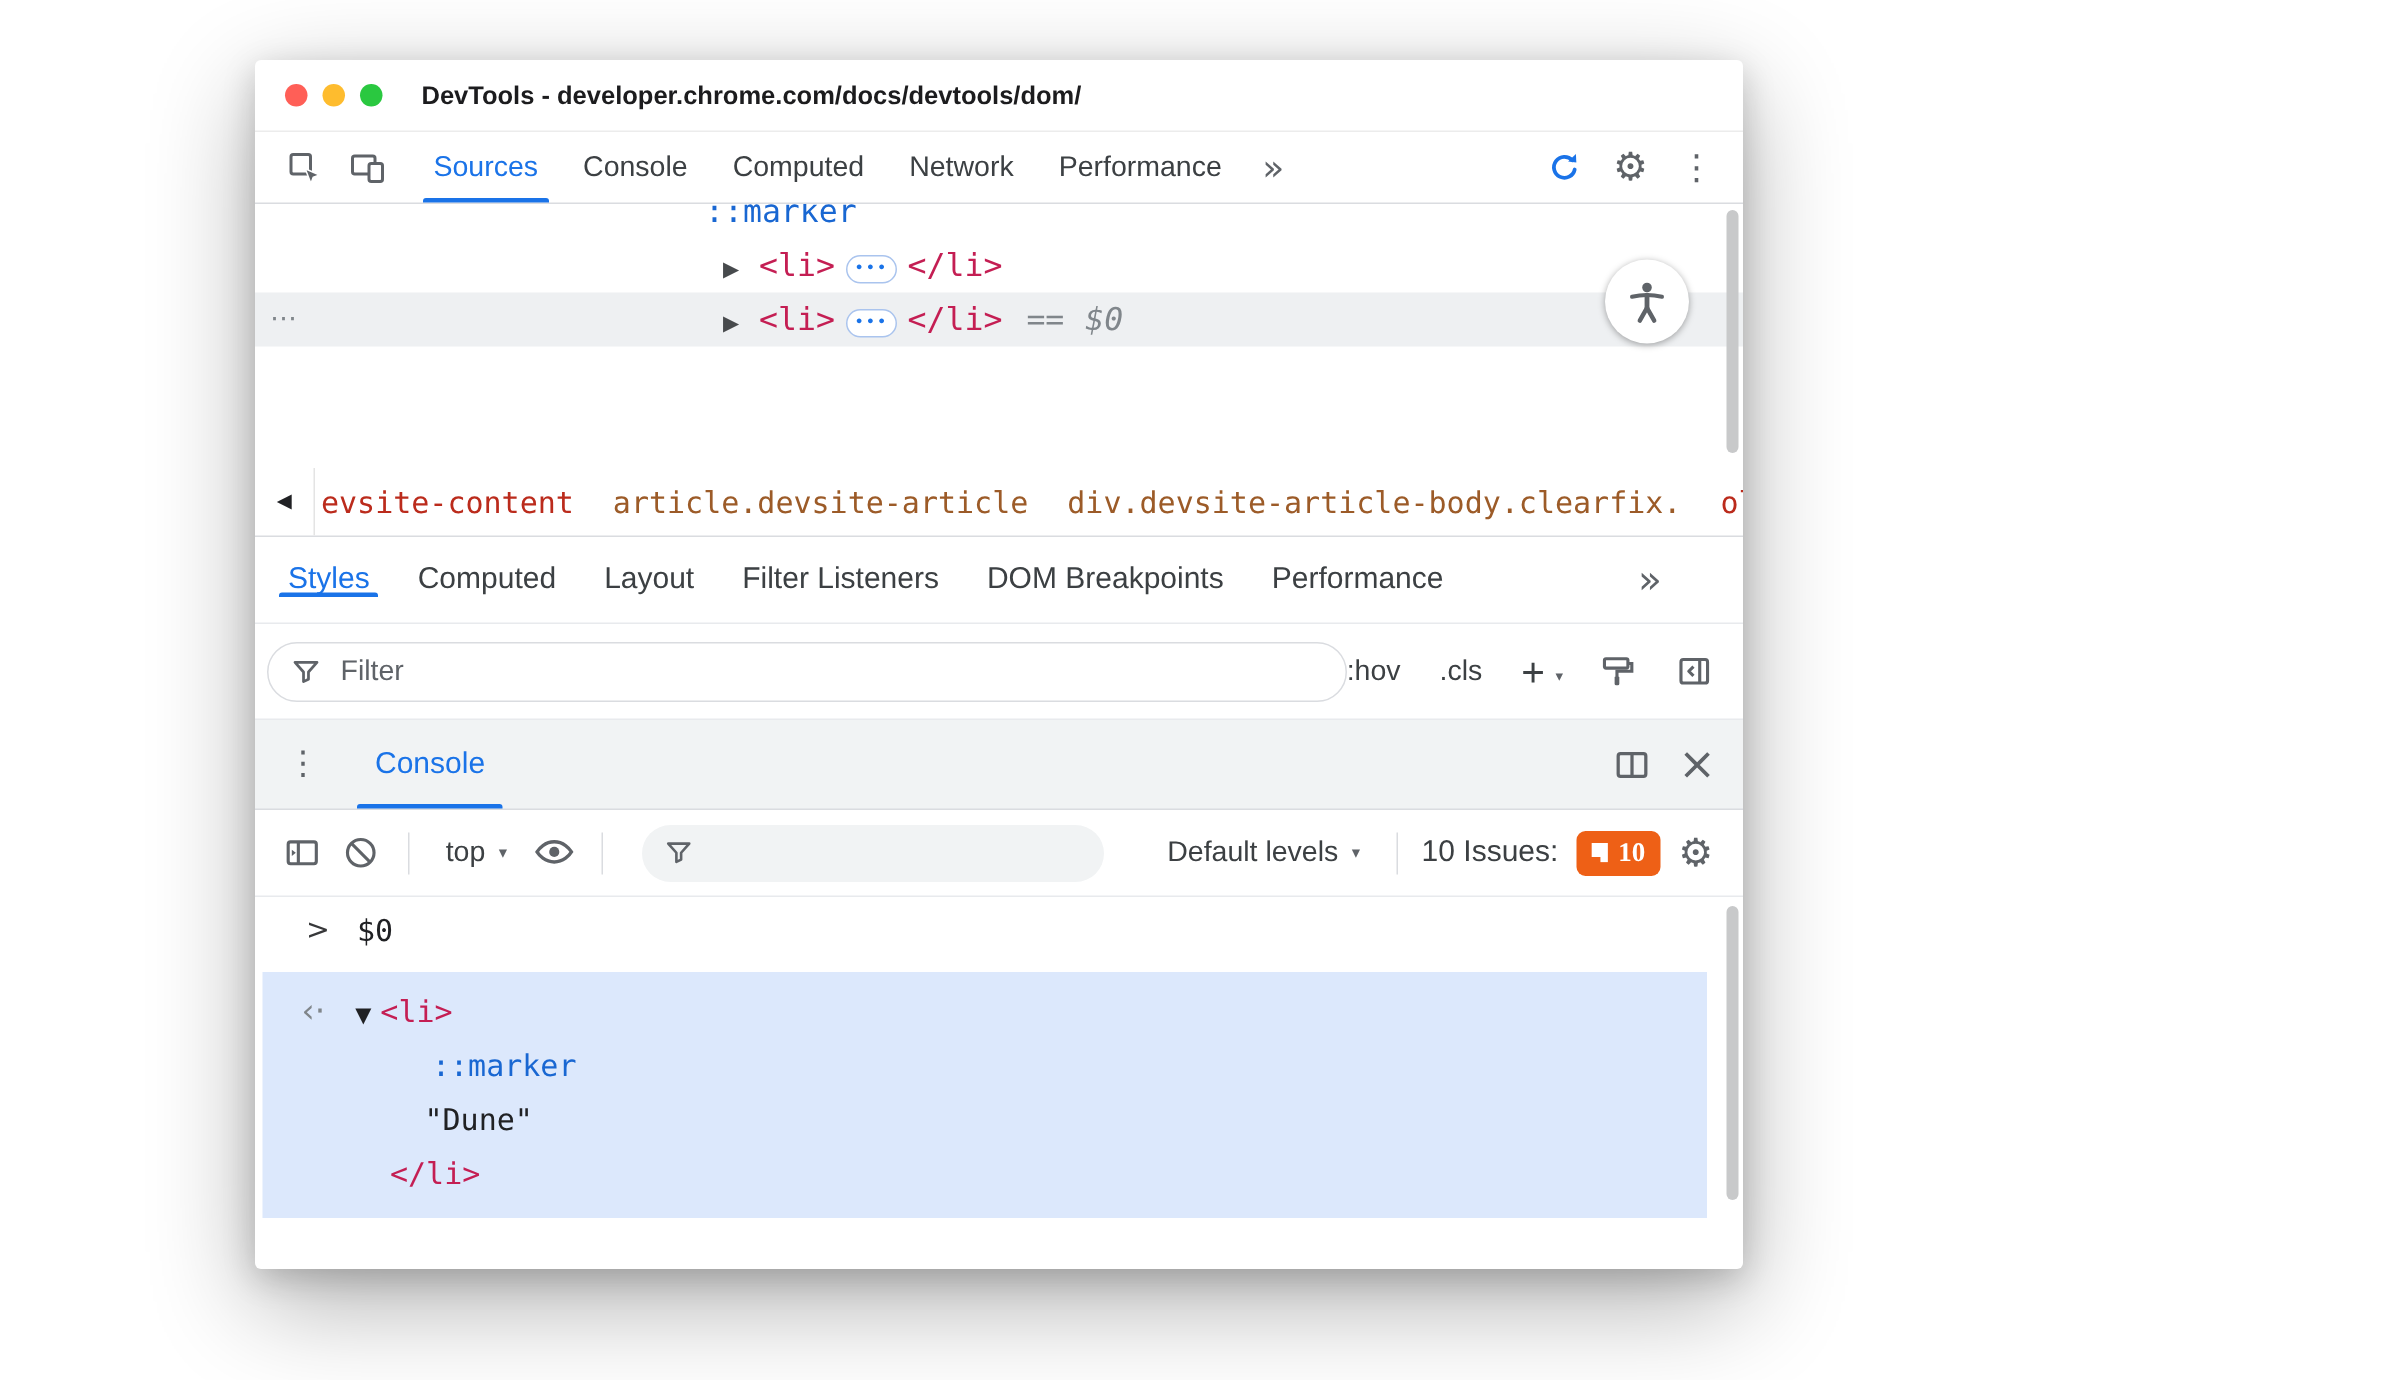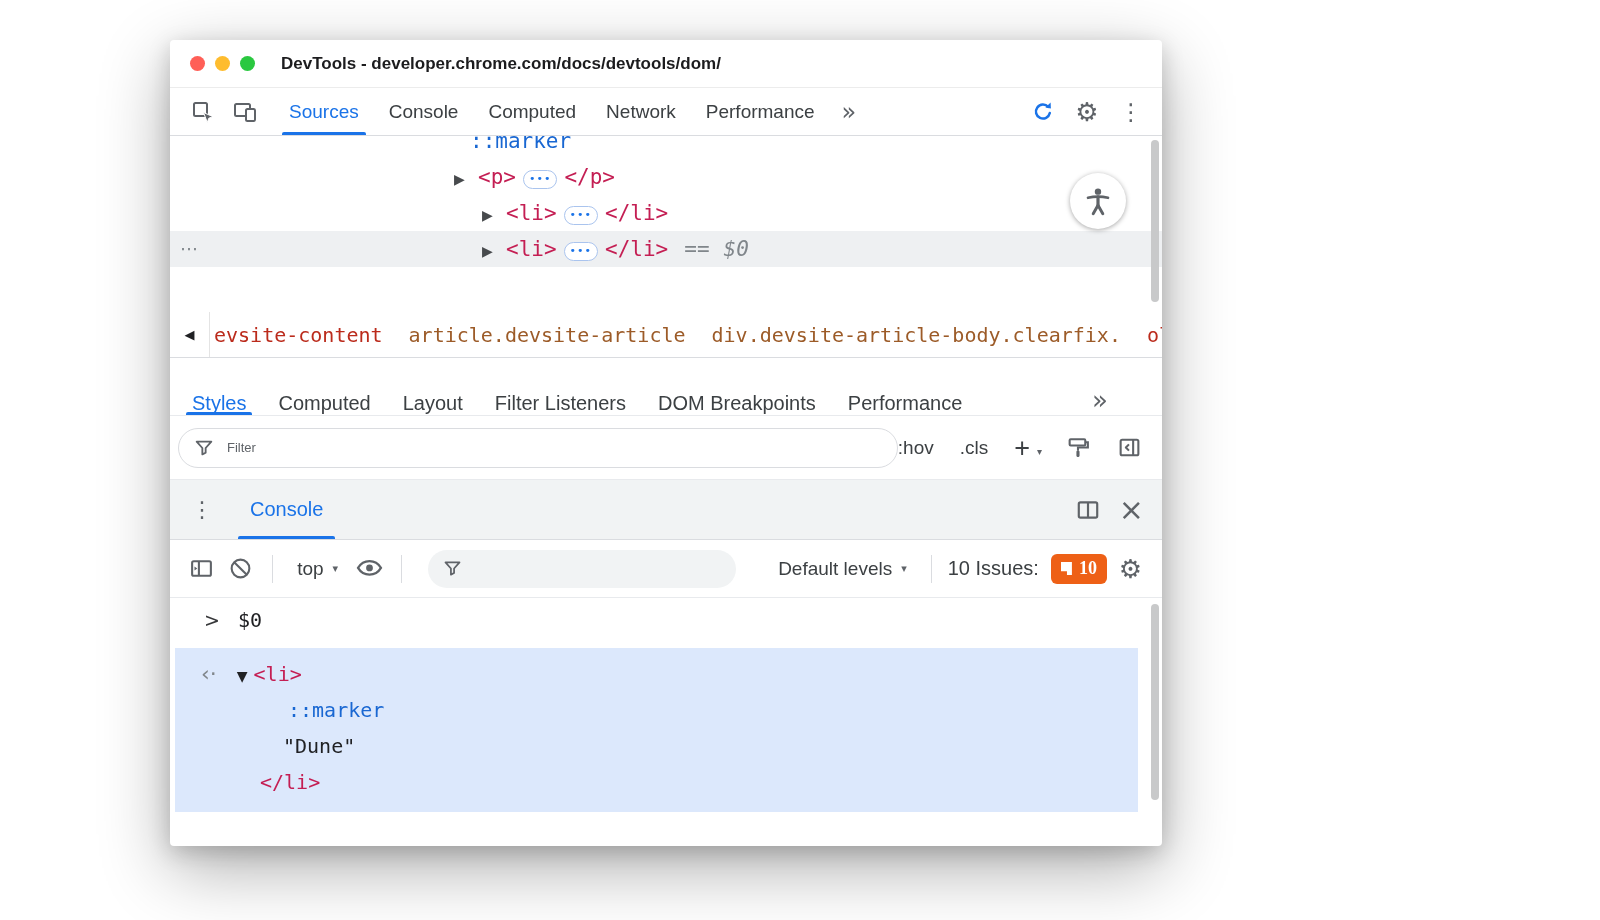--- a/index.html
+++ b/index.html
@@ -54,30 +54,30 @@
           font-family:"DejaVu Sans Mono",monospace;font-size:20px;overflow:hidden;}
   .crumb-nav{width:40px;display:flex;align-items:center;justify-content:center;font-size:13px;color:#202124;cursor:pointer;flex:0 0 40px;}
   .crumb-nav.left{border-right:1px solid #e4e4e4;}
   .crumb-nav.right{margin-left:auto;border-left:1px solid #e4e4e4;color:#9aa0a6;}
   .crumb{display:flex;align-items:center;padding:0 13px;white-space:nowrap;cursor:pointer;}
   .crumb.first{padding-left:4px;}
   .c-tag{color:#bb2b1c;}
   .c-cls{color:#9c5b28;}
   .crumb.selected{background:#cfe0fb;}
   
-  .styles-tabs{flex:0 0 58px;display:flex;align-items:flex-end;border-bottom:1px solid #e8eaed;padding-left:6px;}
+  .styles-tabs{flex:0 0 58px;display:flex;align-items:center;border-bottom:1px solid #e8eaed;padding-left:6px;}
   .stab{display:flex;align-items:center;padding:0 16px;font-size:20px;color:#3c4043;position:relative;cursor:pointer;white-space:nowrap;}
   .stab.active{color:#1a73e8;}
   .stab.active::after{content:"";position:absolute;left:10px;right:10px;bottom:0;height:3px;background:#1a73e8;border-radius:2px 2px 0 0;}
   .smore{margin-left:auto;margin-right:54px;display:flex;align-items:center;color:#5f6368;font-size:26px;cursor:pointer;}
   
   .filter-row{flex:0 0 64px;display:flex;align-items:center;border-bottom:1px solid #e8eaed;padding:0 20px 0 8px;}
   .filter-pill{width:878px;height:40px;border:1px solid #dadce0;border-radius:20px;display:flex;align-items:center;
                padding:0 14px;gap:10px;background:#fff;}
-  .filter-pill input{border:none;outline:none;font-size:13px;color:#202124;flex:1;background:transparent;font-family:"Liberation Sans",sans-serif;}
+  .filter-pill input{border:none;outline:none;font-size:19px;color:#202124;flex:1;background:transparent;font-family:"Liberation Sans",sans-serif;}
   .filter-pill input::placeholder{color:#5f6368;opacity:1;}
   .filter-right{display:flex;align-items:center;gap:26px;margin-left:auto;}
   .txt-btn{font-size:19px;color:#3c4043;cursor:pointer;}
   .plus-btn{font-size:27px;color:#3c4043;position:relative;padding-right:10px;cursor:pointer;line-height:20px;}
   .plus-btn .caret{position:absolute;right:-2px;bottom:-4px;font-size:10px;color:#5f6368;}
   
   .drawer-header{flex:0 0 60px;background:#f1f3f4;border-bottom:1px solid #dadce0;display:flex;align-items:stretch;padding:0 18px;}
   .dh-kebab{width:28px;display:flex;align-items:center;justify-content:center;color:#5f6368;font-size:22px;cursor:pointer;}
   .dtab{display:flex;align-items:center;padding:0 18px;margin-left:16px;font-size:20px;color:#1a73e8;position:relative;cursor:pointer;}
   .dtab::after{content:"";position:absolute;left:6px;right:6px;bottom:0;height:3px;background:#1a73e8;border-radius:2px 2px 0 0;}
@@ -153,22 +153,20 @@
             <path d="M19.6 2.6 L19.9 8.4 l-5.5-.8 Z" fill="#1a73e8"></path>
           </svg>
       </div>
       <div class="glyph-btn gear sym">⚙</div>
       <div class="glyph-btn kebab sym">⋮</div>
     </div>
   </div>
 
   <div class="dom-area">
     <div class="dom-line l-marker marker-blue">::marker</div>
-    <div class="dom-line l-p"><span class="tri">▶</span><span class="tag">&lt;p&gt;</span><span class="pill sym">•••</span><span class="tag">&lt;/p&gt;</span>
-    </div>
     <div class="dom-line l-li"><span class="tri">▶</span><span class="tag">&lt;li&gt;</span><span class="pill sym">•••</span><span class="tag">&lt;/li&gt;</span>
     </div>
     <div class="dom-line l-li selected-row"><span class="row-menu sym">⋯</span><span class="tri">▶</span><span class="tag">&lt;li&gt;</span><span class="pill sym">•••</span><span class="tag">&lt;/li&gt;</span><span class="eq">==</span><span class="dz">$0</span>
     </div>
     <div class="a11y">
       <svg viewBox="0 0 24 24" width="32" height="32">
           <circle cx="12" cy="5" r="2.4" fill="#5f6368"></circle>
           <path d="M4.5 9.6 C9 8.6 15 8.6 19.5 9.6" stroke="#5f6368" stroke-width="2" fill="none" stroke-linecap="round"></path>
           <path d="M12 8.8 v6.4" stroke="#5f6368" stroke-width="2.4" stroke-linecap="round"></path>
           <path d="M12 15.2 l-3.6 6.4 M12 15.2 l3.6 6.4" stroke="#5f6368" stroke-width="2.2" fill="none" stroke-linecap="round"></path>

